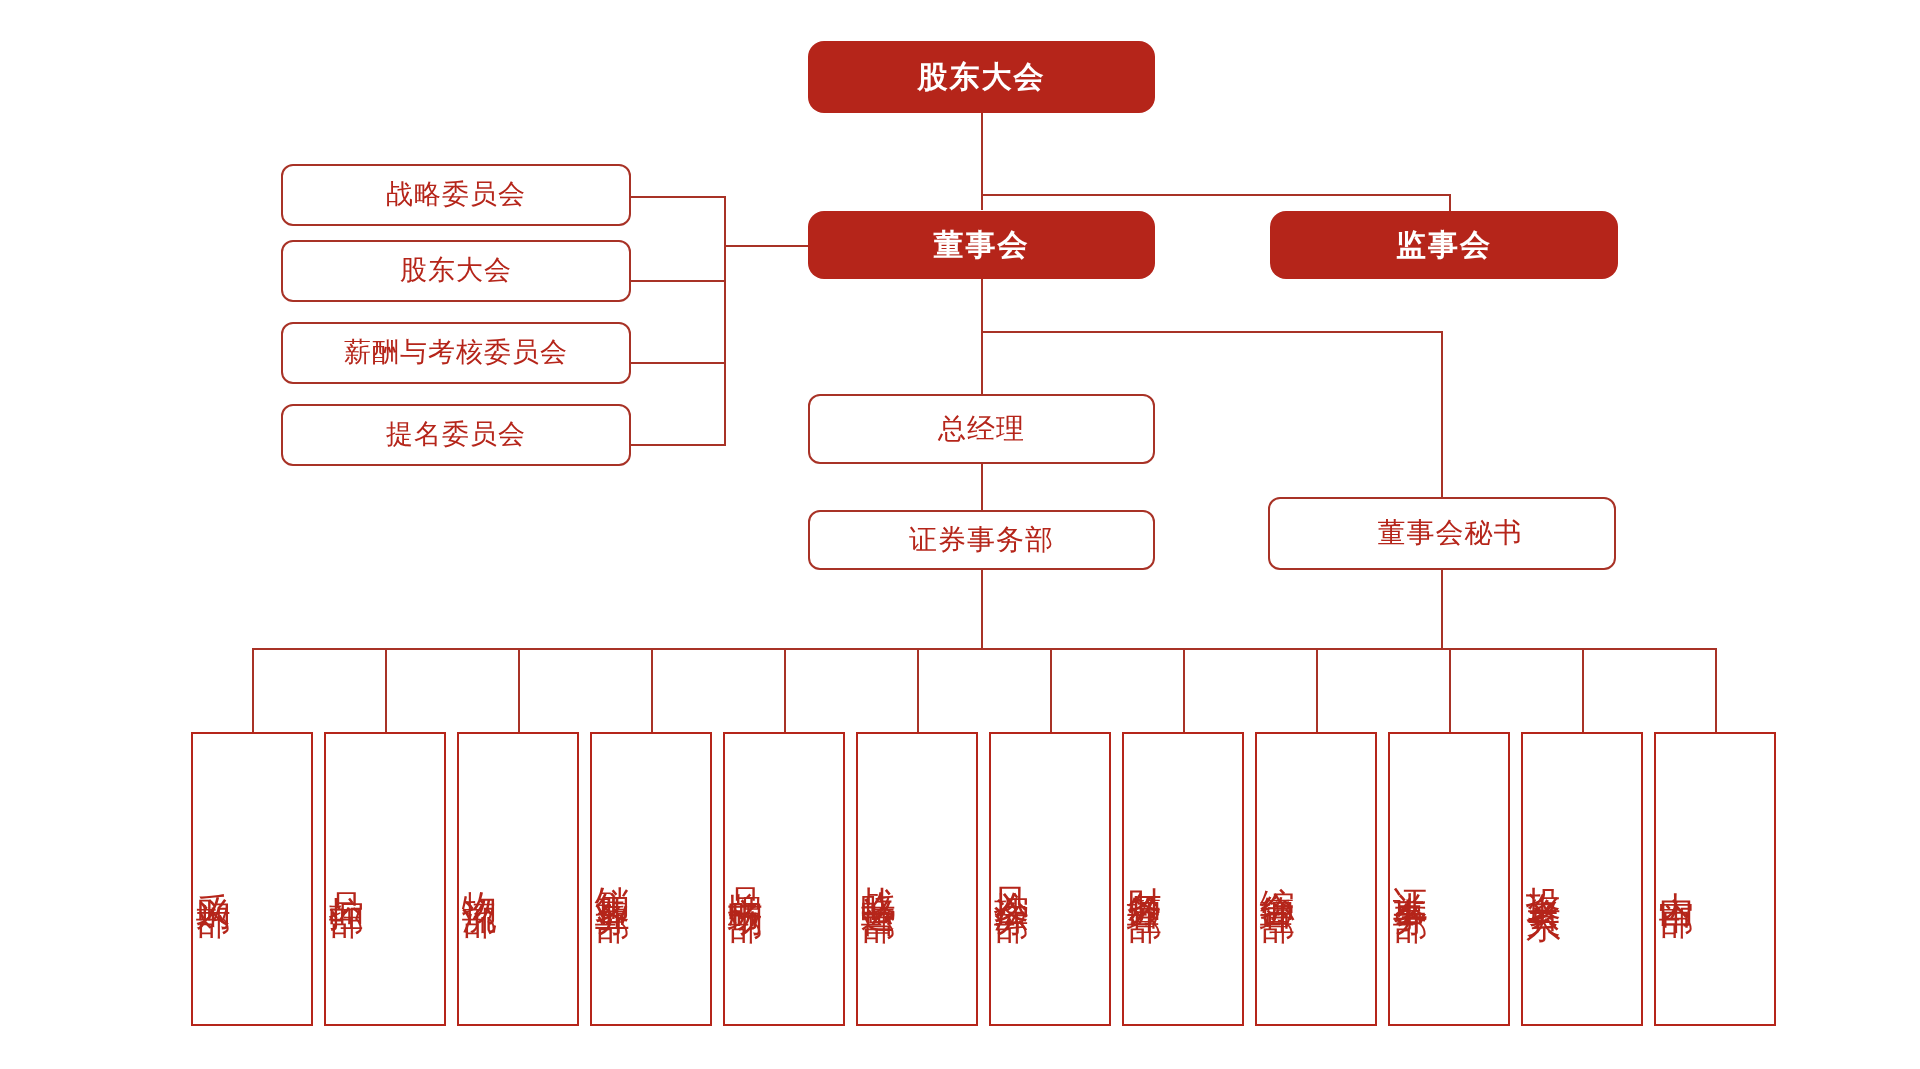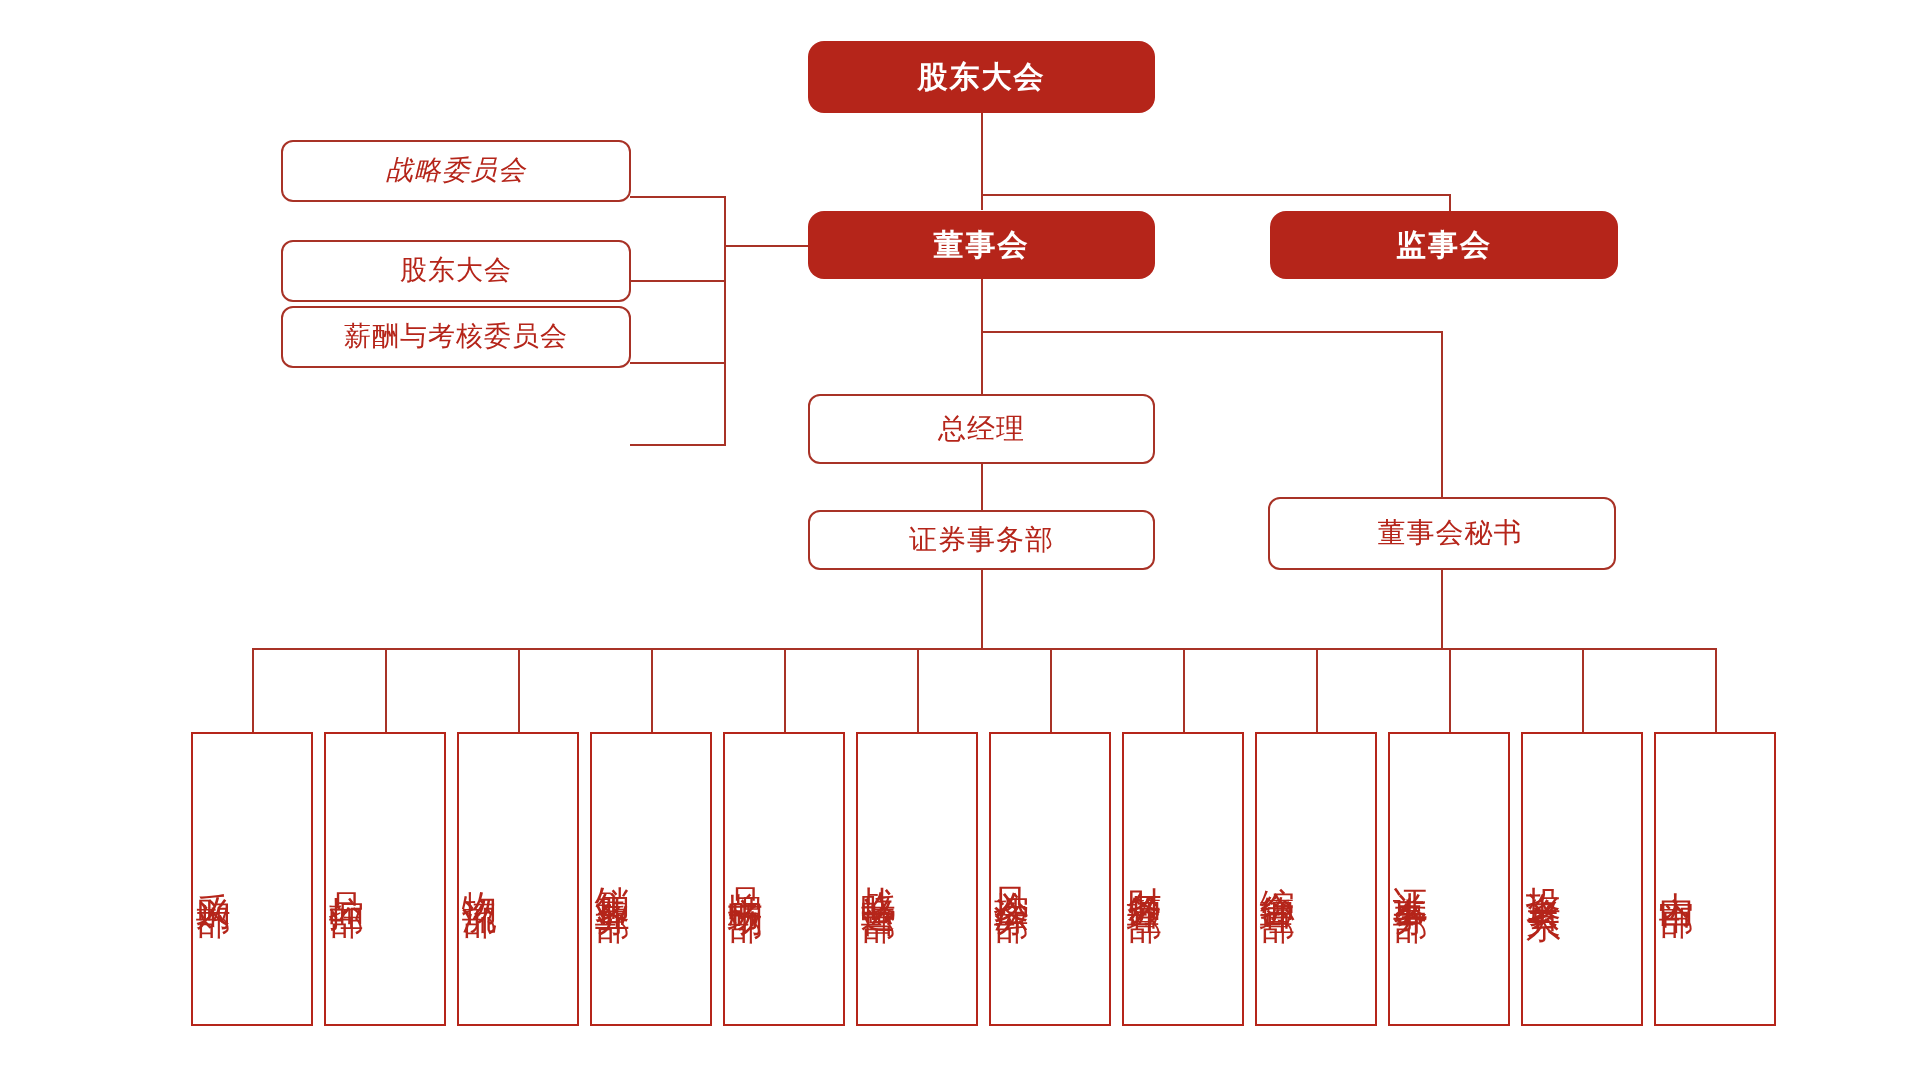--- a/index.html
+++ b/index.html
@@ -105,32 +105,35 @@
   </div>
 
   <div class="node solid" style="left:808px;top:211px;width:347px;height:68px;font-size:30px;">
     <span class="lbl">董事会</span>
   </div>
 
   <div class="node solid" style="left:1270px;top:211px;width:348px;height:68px;font-size:30px;">
     <span class="lbl">监事会</span>
   </div>
 
-  <div class="node outline" style="left:281px;top:140px;width:350px;height:62px;font-size:27px;font-style:italic;">
+  <div class="node outline" style="left:281px;top:164px;width:350px;height:62px;font-size:27px;">
     <span class="lbl">战略委员会</span>
   </div>
 
   <div class="node outline" style="left:281px;top:240px;width:350px;height:62px;font-size:27px;">
     <span class="lbl">股东大会</span>
   </div>
 
-  <div class="node outline" style="left:281px;top:306px;width:350px;height:62px;font-size:27px;">
+  <div class="node outline" style="left:281px;top:322px;width:350px;height:62px;font-size:27px;">
     <span class="lbl">薪酬与考核委员会</span>
   </div>
 
+  <div class="node outline" style="left:281px;top:404px;width:350px;height:62px;font-size:27px;">
+    <span class="lbl">提名委员会</span>
+  </div>
 
   <div class="node outline" style="left:808px;top:394px;width:347px;height:70px;font-size:28px;">
     <span class="lbl">总经理</span>
   </div>
 
   <div class="node outline" style="left:808px;top:510px;width:347px;height:60px;font-size:28px;">
     <span class="lbl">证券事务部</span>
   </div>
 
   <div class="node outline" style="left:1268px;top:497px;width:348px;height:73px;font-size:28px;padding-left:16px;">

